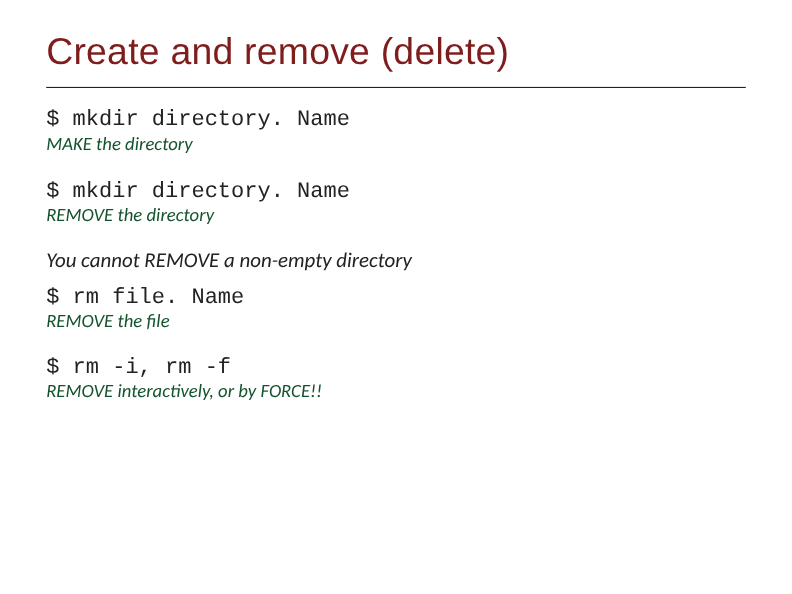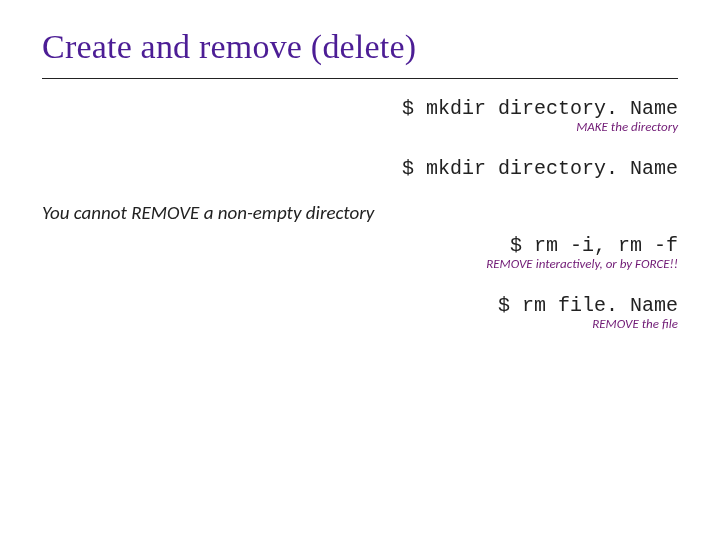--- a/index.html
+++ b/index.html
@@ -11,47 +11,46 @@
     font-family: Cambria, Georgia, "Times New Roman", serif;
     color: #222;
   }
   .slide {
     box-sizing: border-box;
     padding: 28px 42px 20px 42px;
     width: 720px;
     height: 540px;
   }
   .title {
-    font-family: Liberation Serif, serif;
+    font-family: Liberation Sans, sans-serif;
     font-size: 34px;
-    color: #4c1d95;
+    color: #7f1d1d;
     font-weight: 400;
     margin: 0 0 12px 0;
     letter-spacing: 0.2px;
   }
   .rule {
     border: none;
     border-top: 1px solid #222;
     margin: 2px 0 18px 0;
   }
   .block {
     margin-bottom: 22px;
-    text-align: right;
   }
   .cmd {
     font-family: "Courier New", Courier, monospace;
     font-size: 20px;
     color: #222;
     line-height: 1.15;
   }
   .desc {
     font-family: Calibri, "Segoe UI", Arial, sans-serif;
     font-style: italic;
-    font-size: 13px;
-    color: #701a75;
+    font-size: 17px;
+    color: #14532d;
     line-height: 1.15;
   }
   .note {
     font-family: Calibri, "Segoe UI", Arial, sans-serif;
     font-style: italic;
     font-size: 19px;
     color: #222;
     margin-bottom: 10px;
     line-height: 1.15;
   }
@@ -64,27 +63,28 @@
   <h1 class="title">Create and remove (delete)</h1>
   <hr class="rule">
 
   <div class="block">
     <div class="cmd">$ mkdir directory. Name</div>
     <div class="desc">MAKE the directory</div>
   </div>
 
   <div class="block">
     <div class="cmd">$ mkdir directory. Name</div>
+    <div class="desc">REMOVE the directory</div>
   </div>
 
   <div class="note">You cannot REMOVE a non-empty directory</div>
+
+  <div class="block">
+    <div class="cmd">$ rm file. Name</div>
+    <div class="desc">REMOVE the file</div>
+  </div>
 
   <div class="block">
     <div class="cmd">$ rm -i, rm -f</div>
     <div class="desc">REMOVE interactively, or by FORCE!!</div>
   </div>
 
-  <div class="block">
-    <div class="cmd">$ rm file. Name</div>
-    <div class="desc">REMOVE the file</div>
-  </div>
-
 </div>
 
 </body></html>

